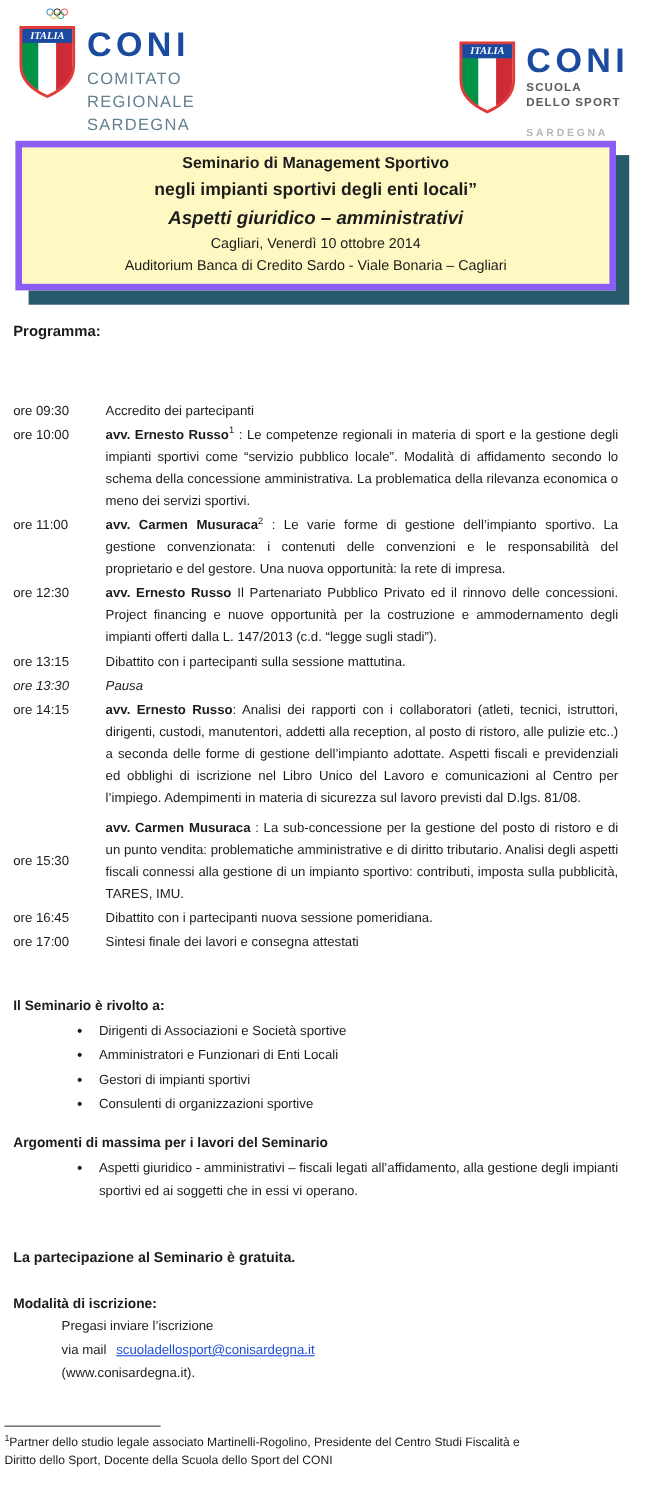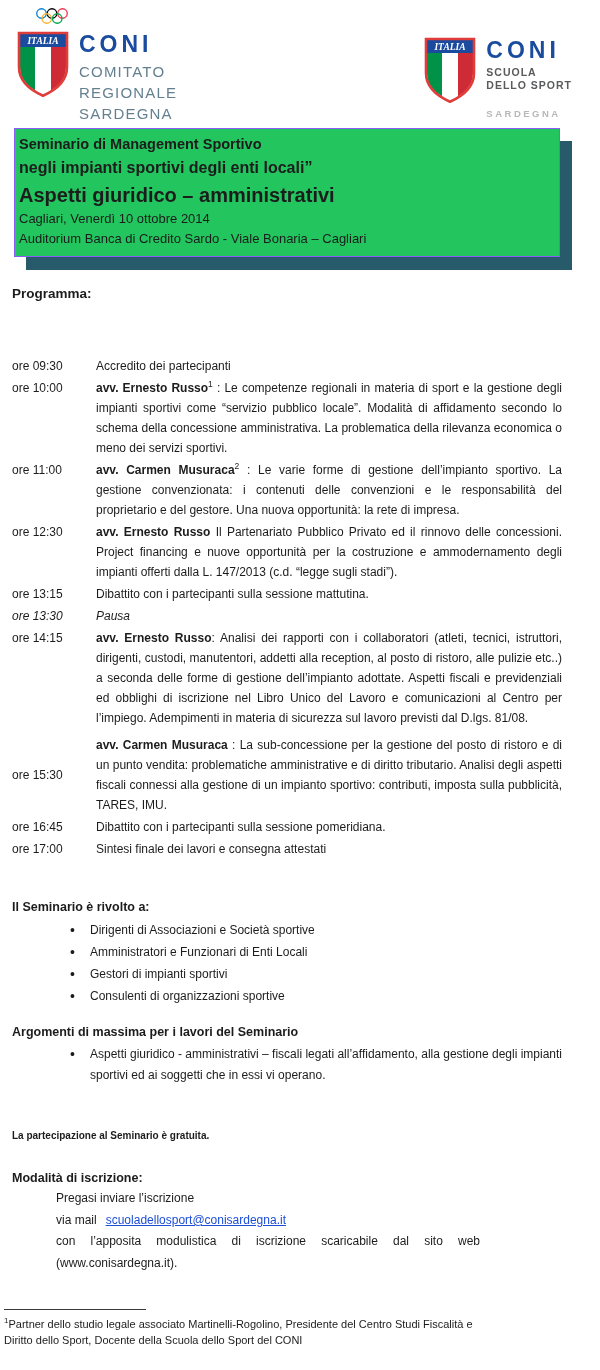--- a/index.html
+++ b/index.html
@@ -10,33 +10,33 @@
   }
   .page { position:relative; width:600px; height:1370px; background:#fff; }
 
   
   .header { display:flex; justify-content:space-between; padding:5px 28px 0 16px; height:124px; }
   .logo-left { display:flex; flex-direction:column; }
   .rings { width:68px; height:42px; margin:2px 0 2px 2px; }
   .logo-row { display:flex; align-items:flex-start; gap:9px; }
   .shield-svg { width:54px; height:70px; flex:none; }
   .logo-text { padding-top:3px; }
-  .coni-word { font-weight:bold; color:#1a4b9e; font-size:23px; letter-spacing:4px; line-height:1; }
+  .coni-word { font-weight:bold; color:#1a4b9e; font-size:31px; letter-spacing:4px; line-height:1; }
   .sub-left { color:#64808f; font-size:15px; font-weight:normal; letter-spacing:1.2px; line-height:1.4; margin-top:5px; }
   .logo-right { display:flex; flex-direction:column; margin-top:31px; }
   .sub-right { color:#595a5c; font-size:10.5px; font-weight:bold; letter-spacing:1px; line-height:1.25; margin-top:4px; }
   .region { color:#b5b7b9; font-size:9.5px; font-weight:bold; letter-spacing:2.5px; margin-top:16px; }
 
   
   .title-wrap { position:relative; margin:4px 40px 0 14px; }
   .title-shadow { position:absolute; left:12px; top:13px; width:100%; height:100%; background:#275a6a; }
-  .title-box { position:relative; background:#22c55e; border:1px solid #8b5cf6; padding:7px 4px 10px; }
+  .title-box { position:relative; background:#fef9c3; border:6px solid #8b5cf6; text-align:center; padding:7px 4px 10px; }
   .t1 { font-weight:bold; font-size:14.5px; margin-bottom:3px; }
   .t2 { font-weight:bold; font-size:16px; line-height:1.65; white-space:nowrap; }
-  .t3 { font-weight:bold; font-size:20px; margin-top:3px; }
+  .t3 { font-weight:bold; font-size:17px; margin-top:3px;font-style:italic; }
   .t4 { font-size:13px; margin-top:4px; }
   .t5 { font-size:13px; margin-top:5px; }
 
   
   main { padding:0 38px 0 12px; font-size:12px; line-height:20px; }
   .programma-h { font-size:13.5px; font-weight:bold; margin:27px 0 52px 0; }
   .srow { display:flex; margin-bottom:2px; }
   .srow .time { width:84px; flex:none; }
   .srow .desc { flex:1; text-align:justify; }
   .srow .desc b { font-weight:bold; }
@@ -44,29 +44,29 @@
   .pausa { font-style:italic; }
   .mt { margin-top:7px;align-items:center; }
 
   .sec-h { font-size:12.5px; font-weight:bold; }
   .rivolto-h { margin-top:38px; }
   .bullets { list-style:none; padding-left:58px; margin-top:2px; }
   .bullets li { position:relative; padding-left:20px; line-height:22px; }
   .bullets li::before { content:"\2022"; position:absolute; left:0; top:0; font-size:14px; }
   .argomenti-h { margin-top:15px; }
   .arg-bullets li { text-align:justify; line-height:21px; }
-  .gratuita { font-weight:bold; margin-top:40px; font-size:10px; }
+  .gratuita { font-weight:bold; margin-top:40px; font-size:13px; }
   .iscrizione-h { margin-top:22px; }
   .iscr { margin-left:44px; line-height:21.5px; }
   .iscr-web { width:424px; }
   .just-last { text-align:justify; text-align-last:justify; }
   a.mail-link { color:#1d4ed8; text-decoration:underline; margin-left:9px; }
 
   
-  .footnotes { position:absolute; left:0; bottom:4px; width:512px; padding:0 20px 6px 4px; font-size:11px; line-height:1.45; }
+  .footnotes { position:absolute; left:0; bottom:16px; width:512px; padding:0 20px 6px 4px; font-size:11px; line-height:1.45; }
   .fn-sep { width:142px; border-top:1px solid #3a3a3a; margin-bottom:5px; }
   .fn { margin-bottom:11px; }
   .fn sup { font-size:8px; }
 </style>
 </head>
 <body>
 
 <div class="page">
 
   <div class="header">
@@ -176,21 +176,21 @@
     <div class="srow">
       <div class="time">ore 14:15</div>
       <div class="desc"><b>avv. Ernesto Russo</b><sup></sup><span>: Analisi dei rapporti con i collaboratori (atleti, tecnici, istruttori, dirigenti, custodi, manutentori, addetti alla reception, al posto di ristoro, alle pulizie etc..) a seconda delle forme di gestione dell’impianto adottate. Aspetti fiscali e previdenziali  ed  obblighi di iscrizione nel Libro Unico del Lavoro e comunicazioni al Centro per l’impiego. Adempimenti in materia di sicurezza sul lavoro previsti dal D.lgs. 81/08.</span></div>
     </div>
     <div class="srow mt">
       <div class="time">ore 15:30</div>
       <div class="desc"><b>avv. Carmen Musuraca</b><sup></sup><span> : La sub-concessione per la gestione del posto di ristoro e di un punto vendita: problematiche amministrative e di diritto tributario.  Analisi degli aspetti fiscali connessi alla gestione di un impianto sportivo: contributi, imposta sulla pubblicità, TARES, IMU.</span></div>
     </div>
     <div class="srow">
       <div class="time">ore 16:45</div>
-      <div class="desc"><b></b><sup></sup><span>Dibattito con i partecipanti sulla sessione pomeridiana.</span></div>
+      <div class="desc"><b></b><sup></sup><span>Dibattito con i partecipanti nuova sessione pomeridiana.</span></div>
     </div>
     <div class="srow">
       <div class="time">ore 17:00</div>
       <div class="desc"><b></b><sup></sup><span>Sintesi finale dei lavori e consegna attestati</span></div>
     </div>
 
     <div class="sec-h rivolto-h">Il Seminario è rivolto a:</div>
     <ul class="bullets">
       <li>Dirigenti di Associazioni e Società sportive</li>
       <li>Amministratori e Funzionari di Enti Locali</li>
@@ -204,21 +204,20 @@
     </ul>
 
     <p class="gratuita">La partecipazione al Seminario è gratuita.</p>
 
     <div class="sec-h iscrizione-h">Modalità di iscrizione:</div>
     <div class="iscr">
       <div>Pregasi inviare l’iscrizione</div>
       <div>
         <span>via mail</span><a class="mail-link" href="#">scuoladellosport@conisardegna.it</a>
       </div>
-      <div class="iscr-web just-last">con l’apposita modulistica di iscrizione scaricabile dal sito web</div>
       <div>(www.conisardegna.it).</div>
     </div>
   </main>
 
   <div class="footnotes">
     <div class="fn-sep"></div>
     <div class="fn"><sup>1</sup><span>Partner dello studio legale associato Martinelli-Rogolino, Presidente del Centro Studi Fiscalità e Diritto dello Sport, Docente della Scuola dello Sport del CONI</span></div>
   </div>
 
 </div>

